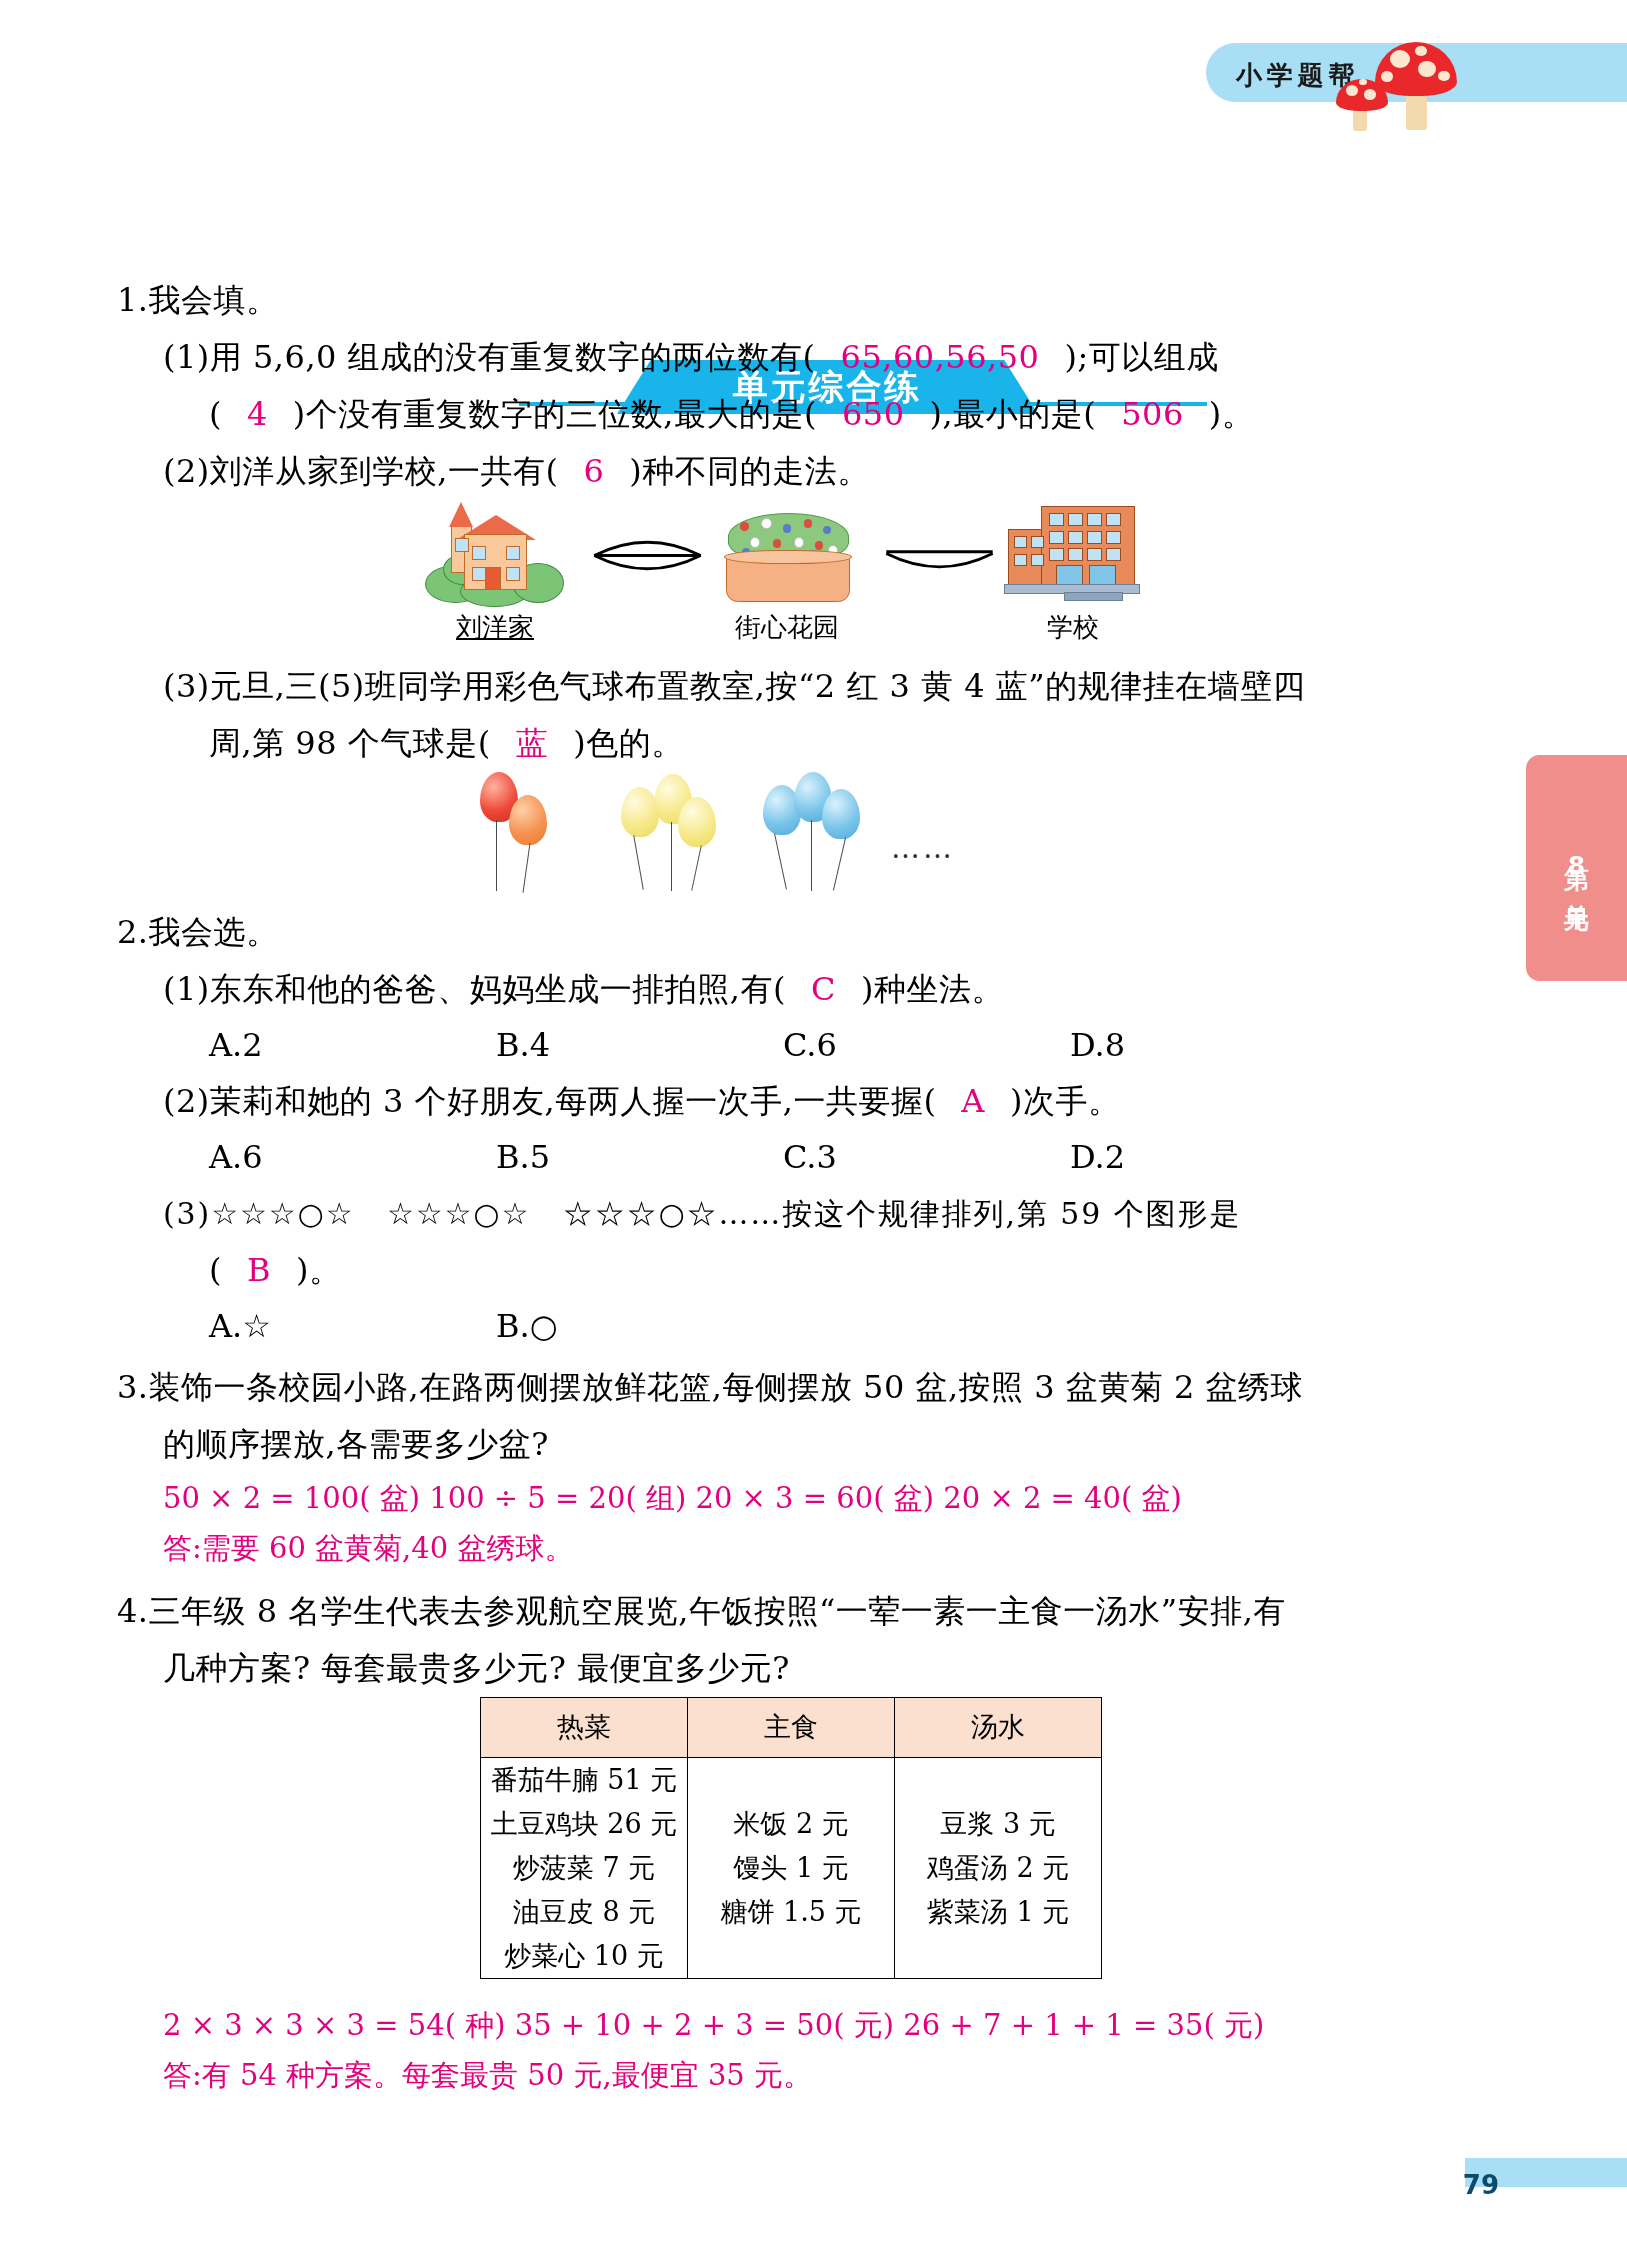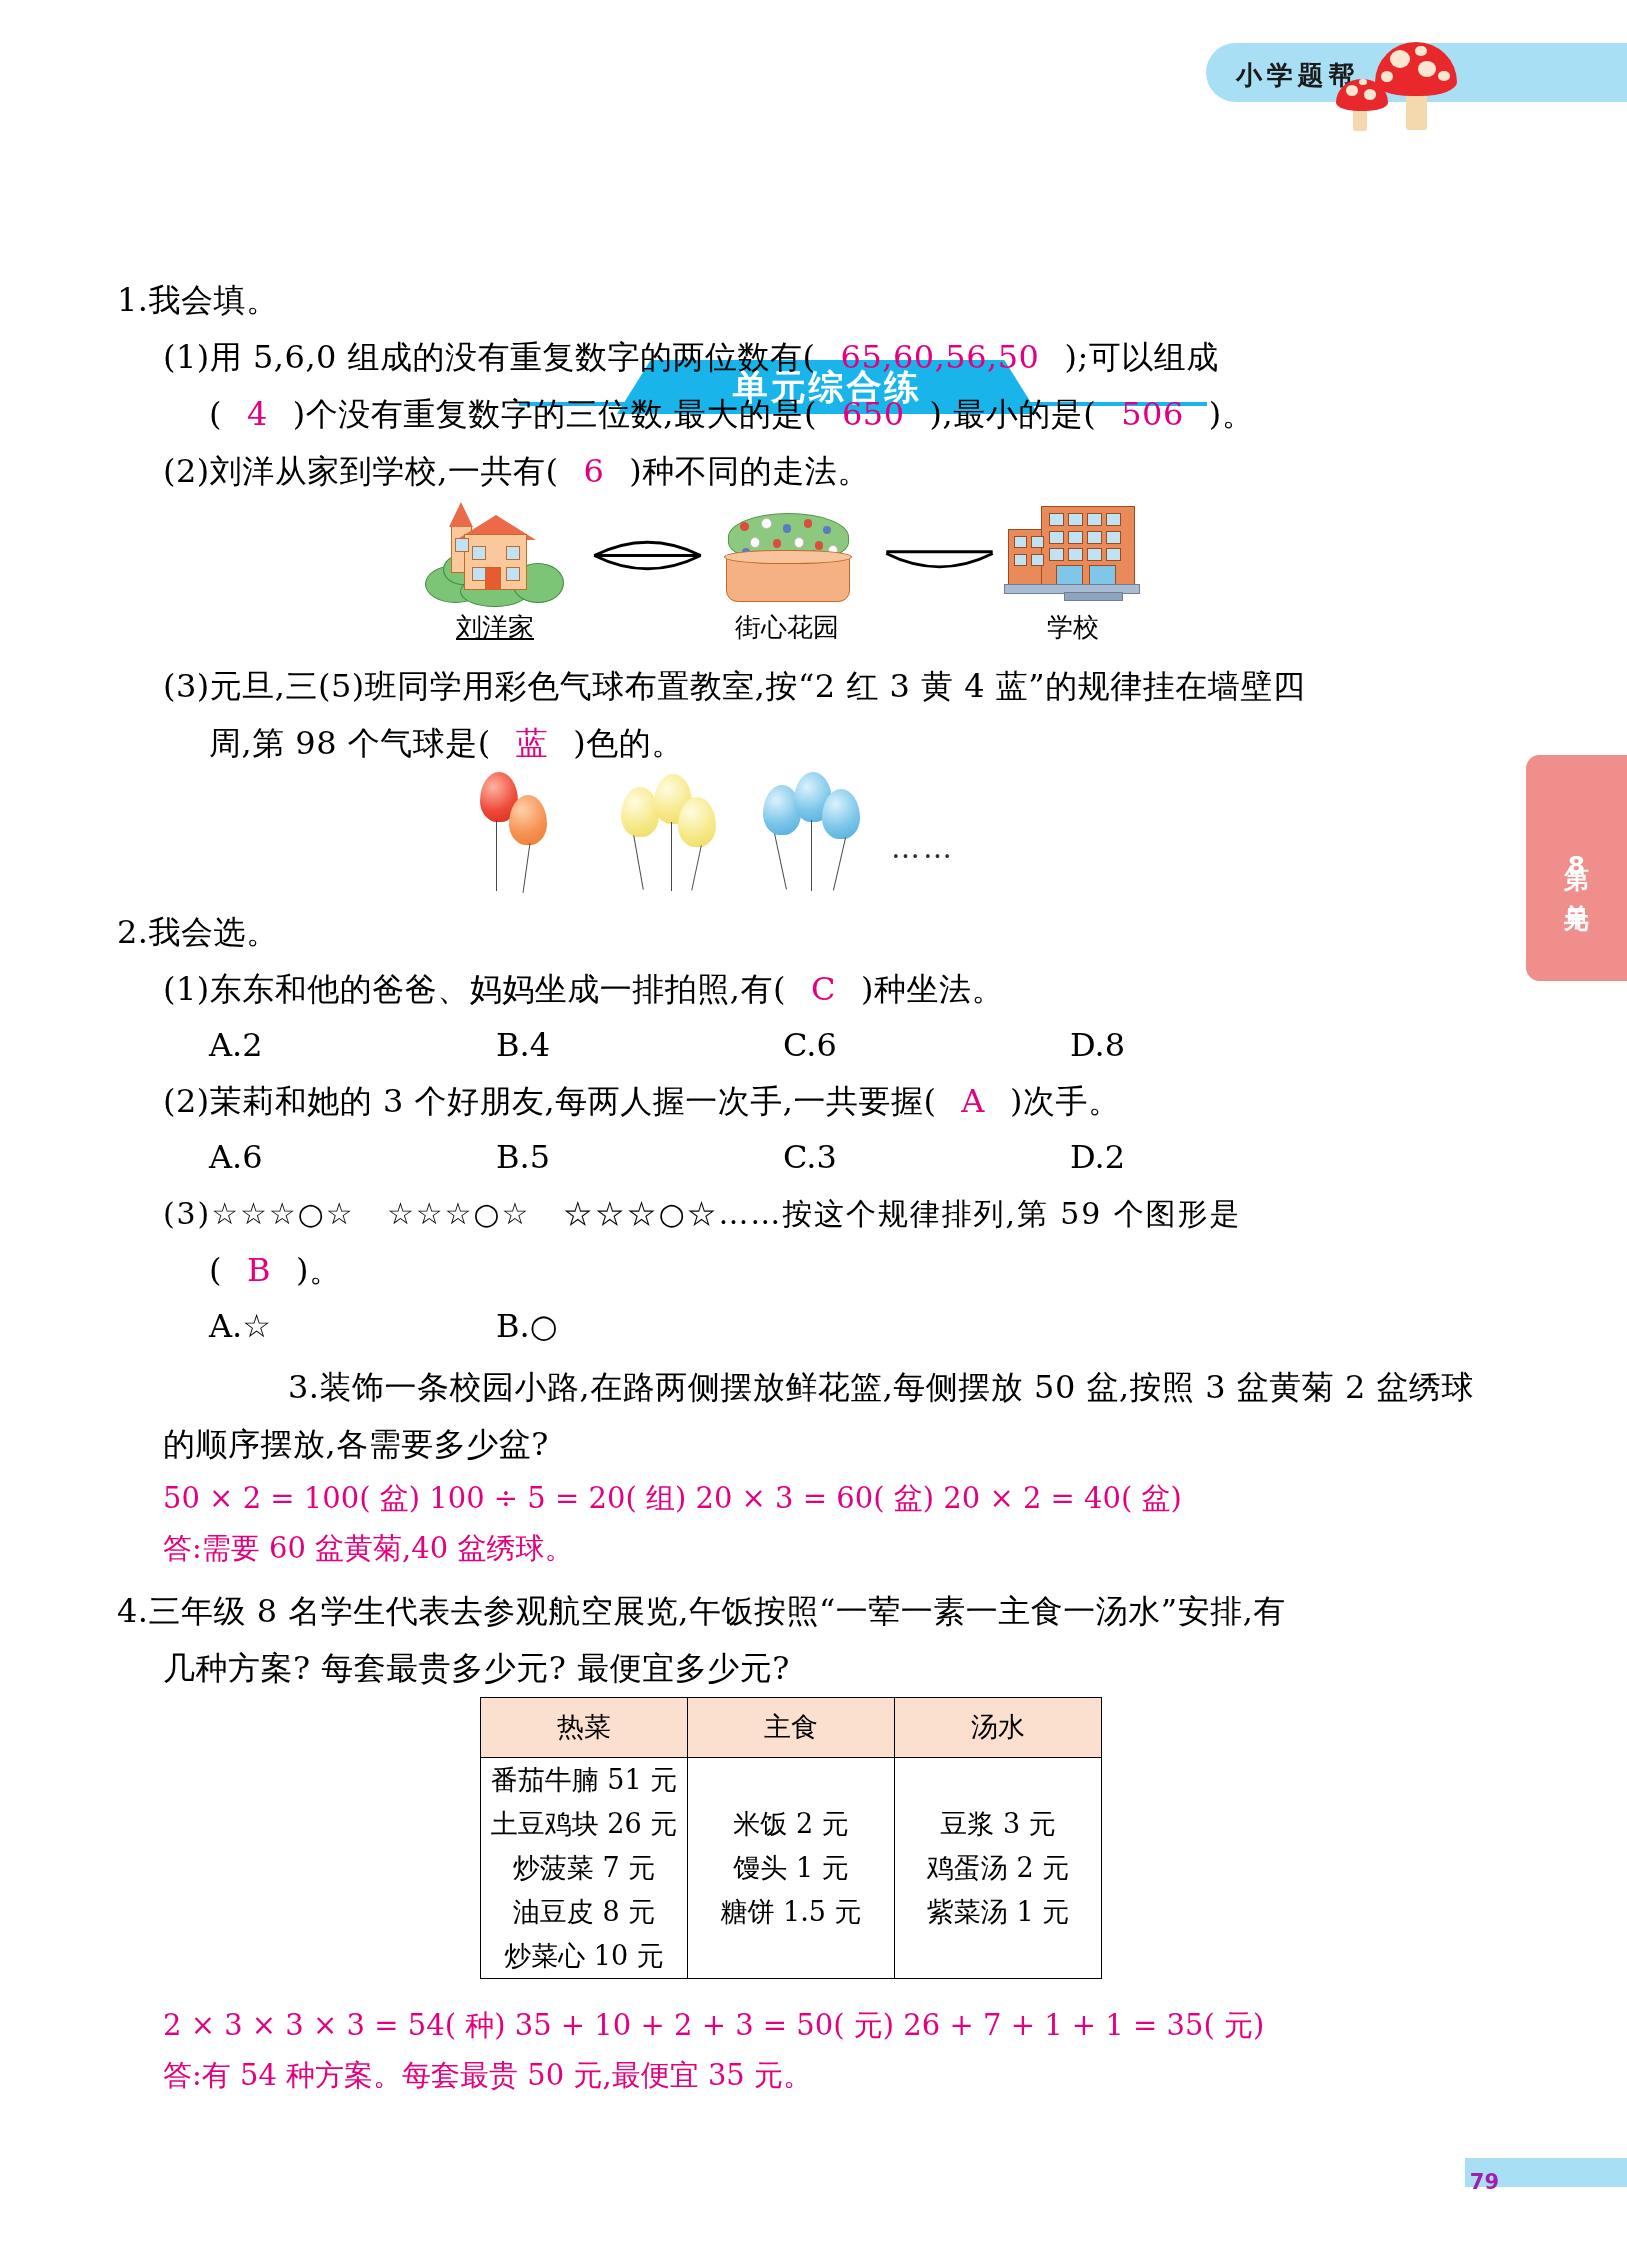--- a/index.html
+++ b/index.html
@@ -138,26 +138,26 @@
   .pagenum-bar {
     position: absolute;
     bottom: 73px;
     right: 0;
     width: 163px;
     height: 29px;
     background: #a9dff5;
   }
   .pagenum {
     position: absolute;
-    bottom: 66px;
+    bottom: 60px;
     right: 129px;
     font-family: "DejaVu Sans", "Liberation Sans", sans-serif;
-    font-size: 21px;
+    font-size: 26px;
     font-weight: 700;
-    color: #a21caf;
+    color: #0c4a6e;
   }
 
   
   .content {
     position: absolute;
     top: 272px;
     left: 117px;
     width: 1357px;
   }
   .qline {
@@ -501,21 +501,21 @@
     <span>(3)</span><span class="stargroup">☆☆☆○☆</span><span class="stargroup">☆☆☆○☆</span><span>☆☆☆○☆</span><span>……按这个规律排列,第 59 个图形是</span>
   </div>
   <div class="qline indent2">
     <span>(</span><span class="ans ans-wide">B</span><span>)。</span>
   </div>
   <div class="opts">
     <div class="opt opt-wide">A.☆</div>
     <div class="opt opt-wide">B.○</div>
   </div>
 
-  <div class="qline" style="margin-top:5.7px;text-align:right;">
+  <div class="qline" style="margin-top:5.7px;">
     <span>3.</span><span>装饰一条校园小路,在路两侧摆放鲜花篮,每侧摆放 50 盆,按照 3 盆黄菊 2 盆绣球</span>
   </div>
   <div class="qline indent1">
     <span>的顺序摆放,各需要多少盆?</span>
   </div>
   <div class="solution">50 × 2 = 100( 盆)    100 ÷ 5 = 20( 组)    20 × 3 = 60( 盆)    20 × 2 = 40( 盆)</div>
   <div class="solution">答:需要 60 盆黄菊,40 盆绣球。</div>
 
   <div class="qline" style="margin-top:9.6px;">
     <span>4.</span><span>三年级 8 名学生代表去参观航空展览,午饭按照“一荤一素一主食一汤水”安排,有</span>

